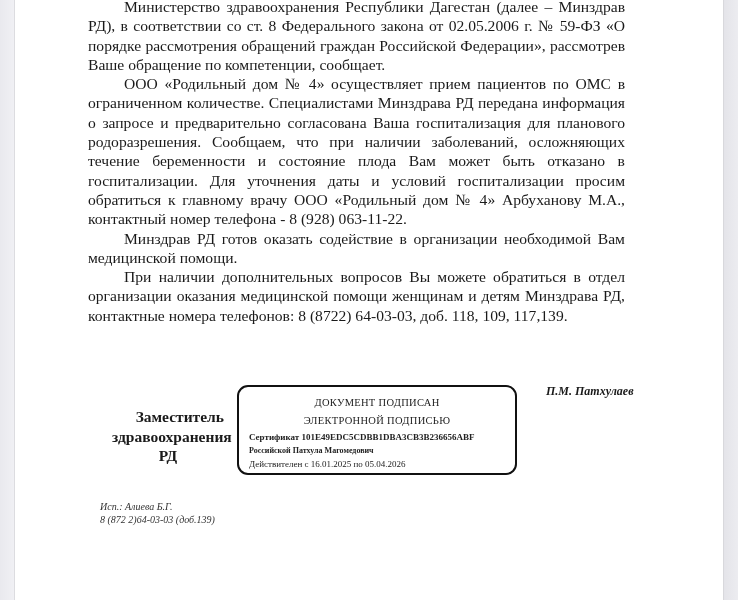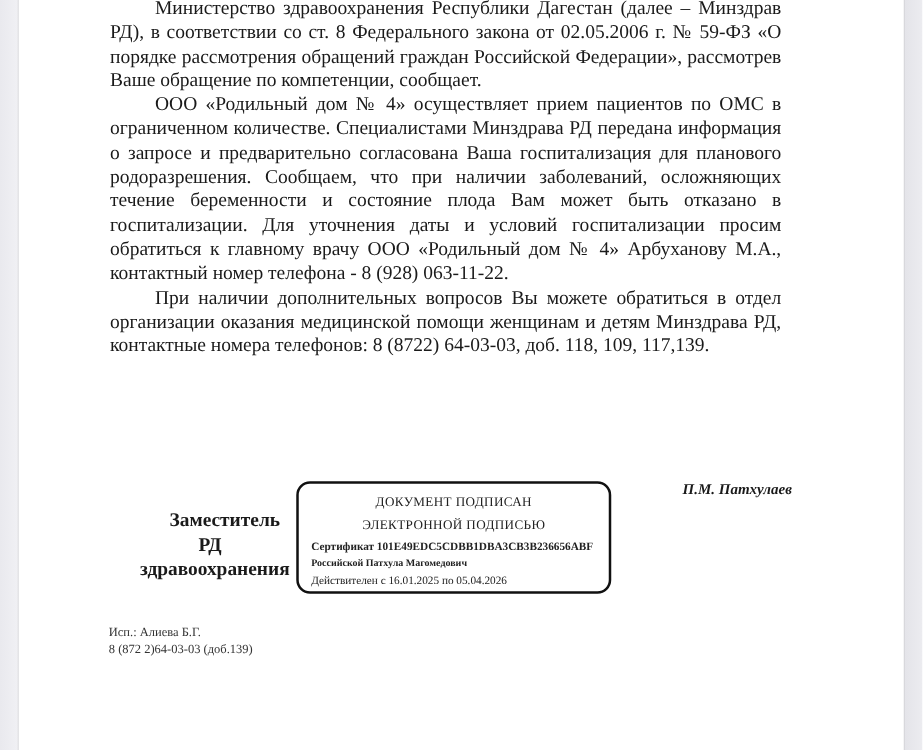--- a/index.html
+++ b/index.html
@@ -9,48 +9,49 @@
                background:linear-gradient(to right,#e9e9ee,#f0f0f4); border-right:1px solid #dcdce0; }
   .edge-right { position:absolute; right:0; top:0; width:14px; height:600px;
                background:linear-gradient(to right,#e4e4e9,#ececf0); border-left:1px solid #d8d8dc; }
   .body-text { position:absolute; left:88px; top:-3px; width:537px; font-size:15.6px; line-height:19.3px; }
   .body-text p { margin:0; text-align:justify; text-indent:36px; }
   .sig-left { position:absolute; left:112px; top:384px; width:112px; font-weight:bold;
               font-size:15.5px; line-height:19.5px; text-align:center; }
   .sig-left span { display:block; }
   .sig-left .l1 { text-align:right;margin-top:23px; }
   .sig-right { position:absolute; left:546px; top:384px; font-weight:bold; font-size:12px;font-style:italic; }
-  .stamp { position:absolute; left:237px; top:385px; width:252px; height:90px;
+  .stamp { position:absolute; left:237px; top:385px; width:280px; height:90px;
            border:2.5px solid #111; border-radius:11px; box-sizing:border-box; }
   .stamp .t1, .stamp .t2 { position:absolute; left:0; width:100%; text-align:center; font-size:10.5px;
            letter-spacing:0.3px; color:#222; }
   .stamp .t1 { top:10px; }
   .stamp .t2 { top:28px; }
   .stamp .cert { position:absolute; left:10px; top:45px; font-size:9px; color:#222; white-space:nowrap;font-weight:bold; }
   .stamp .name { position:absolute; left:10px; top:59px; font-size:8px; font-weight:bold; color:#222; white-space:nowrap; }
   .stamp .valid { position:absolute; left:10px; top:72px; font-size:9px; color:#222; white-space:nowrap; }
-  .executor { position:absolute; left:87px; top:500px; font-size:10px; line-height:13px; color:#333; }
+  .executor { position:absolute; left:100px; top:500px; font-size:10px; line-height:13px; color:#333;font-style:italic; }
   .executor span { display:block; }
 </style>
 </head>
 <body>
 
 <div class="edge-left"></div>
 <div class="edge-right"></div>
 
 <div class="body-text">
   <p>Министерство здравоохранения Республики Дагестан (далее – Минздрав РД), в соответствии со ст. 8 Федерального закона от 02.05.2006 г. № 59-ФЗ «О порядке рассмотрения обращений граждан Российской Федерации», рассмотрев Ваше обращение по компетенции, сообщает.</p>
   <p>ООО «Родильный дом № 4» осуществляет прием пациентов по ОМС в ограниченном количестве. Специалистами Минздрава РД передана информация о запросе и предварительно согласована Ваша госпитализация для планового родоразрешения.  Сообщаем, что при наличии заболеваний, осложняющих течение беременности и состояние плода Вам может быть отказано в госпитализации. Для уточнения даты и условий госпитализации просим обратиться к главному врачу ООО «Родильный дом № 4» Арбуханову М.А., контактный номер телефона - 8 (928) 063-11-22.</p>
+  <p>Минздрав РД готов оказать содействие в организации необходимой Вам медицинской помощи.</p>
   <p>При наличии дополнительных вопросов Вы можете обратиться в отдел организации оказания медицинской помощи женщинам и детям Минздрава РД, контактные номера телефонов: 8 (8722) 64-03-03, доб. 118, 109, 117,139.</p>
 </div>
 
 <div class="sig-left">
   <span class="l1">Заместитель</span>
+  <span>здравоохранения</span>
   <span>РД</span>
-  <span>здравоохранения</span>
 </div>
 
 <div class="stamp">
   <div class="t1">ДОКУМЕНТ ПОДПИСАН</div>
   <div class="t2">ЭЛЕКТРОННОЙ ПОДПИСЬЮ</div>
   <div class="cert">Сертификат 101E49EDC5CDBB1DBA3CB3B236656ABF</div>
   <div class="name">Российской Патхула Магомедович</div>
   <div class="valid">Действителен с 16.01.2025 по 05.04.2026</div>
 </div>
 

